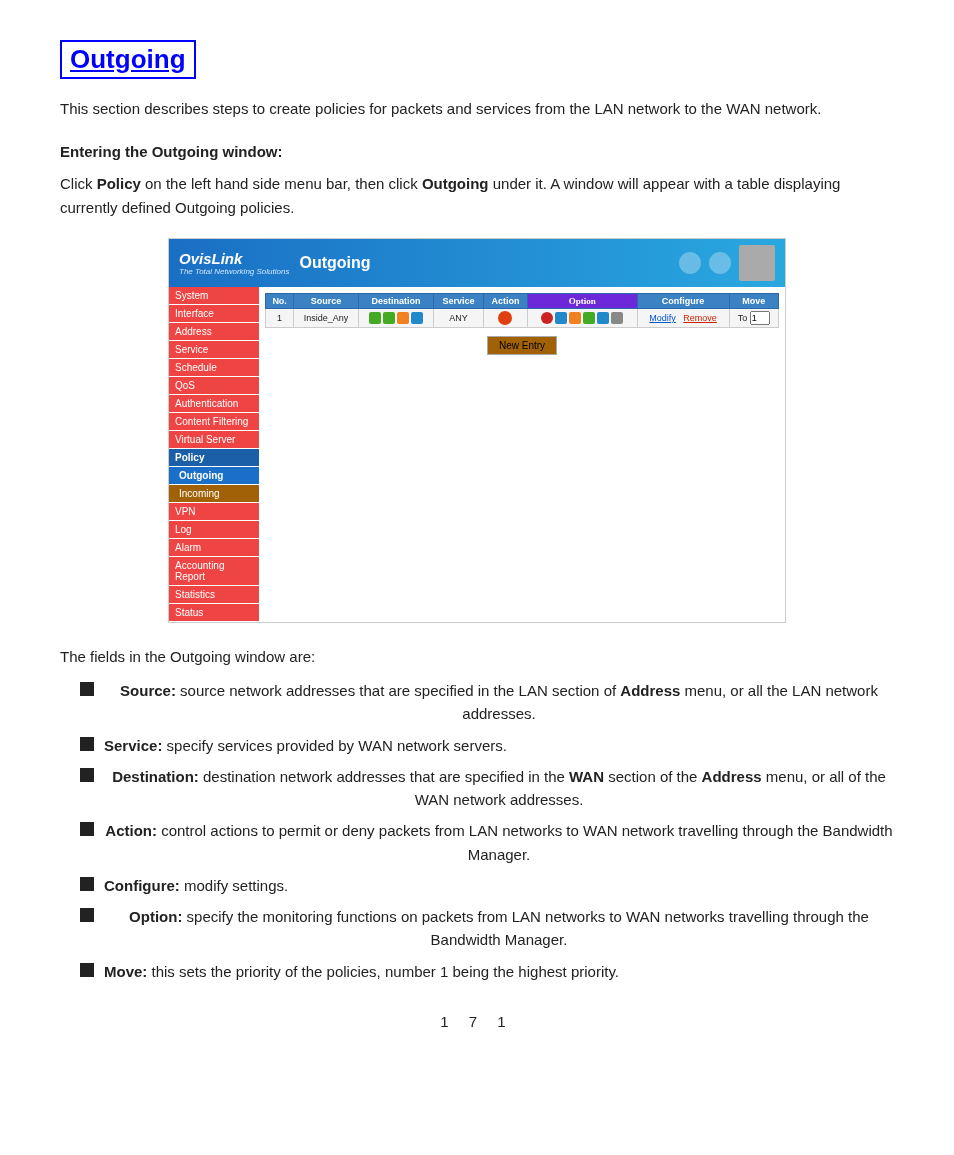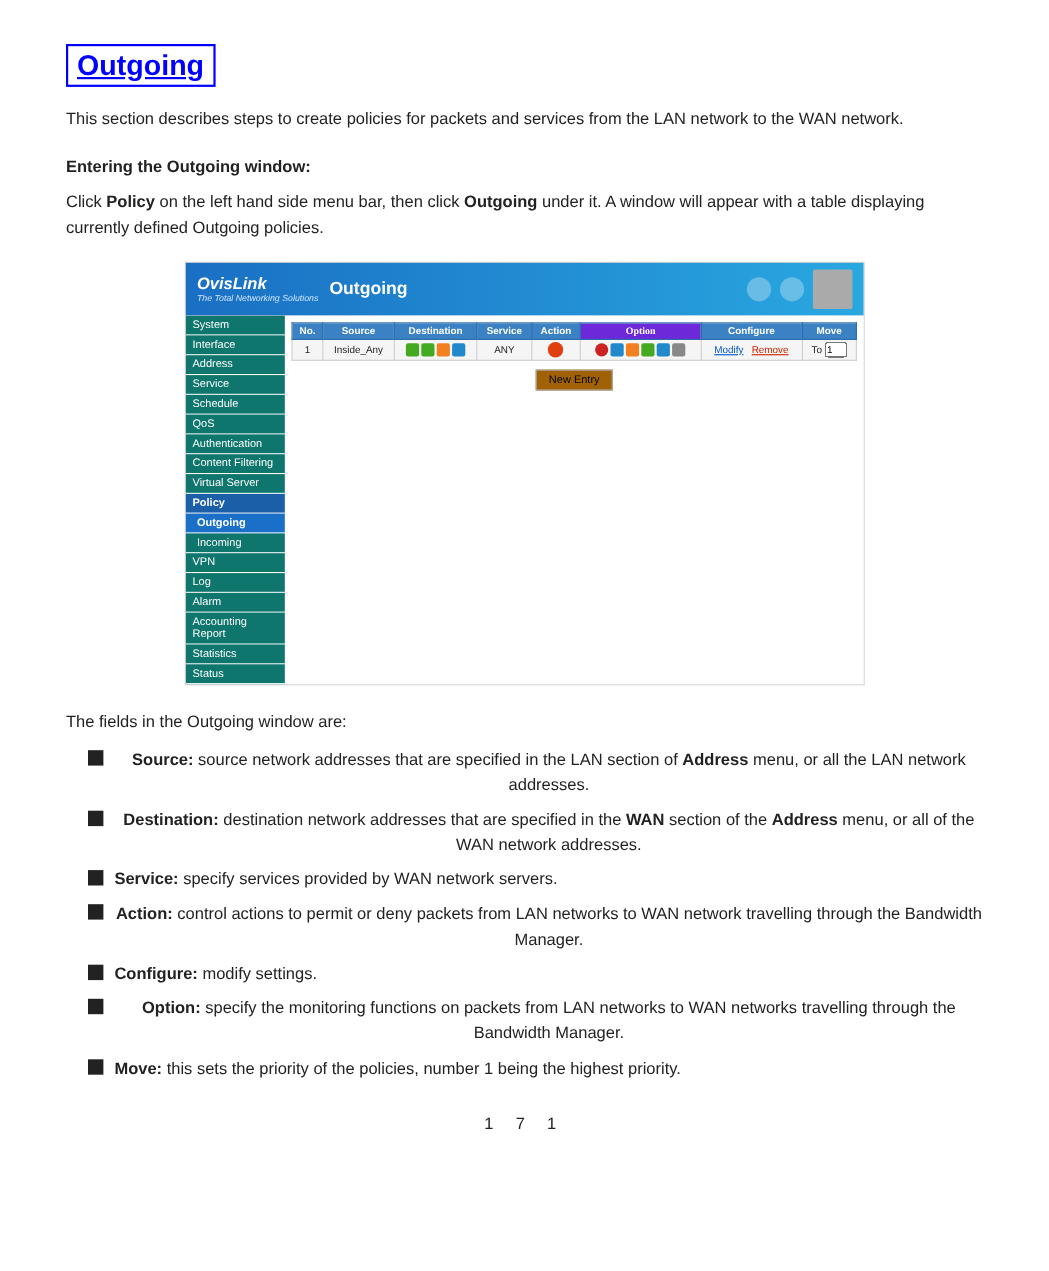--- a/index.html
+++ b/index.html
@@ -110,29 +110,29 @@
     .ss-sidebar {
       width: 90px;
       background: #e8e8e8;
       flex-shrink: 0;
     }
     .ss-sidebar-item {
       padding: 3px 6px;
       font-size: 10px;
       color: #fff;
       cursor: pointer;
-      background: #0f766e;
+      background: #ef4444;
       border-bottom: 1px solid #fff;
     }
     .ss-sidebar-item.section-label {
       background: #1a5fa8;
       font-weight: bold;
     }
     .ss-sidebar-item.sub-item {
-      background: #0f766e;
+      background: #a16207;
       padding-left: 10px;
     }
     .ss-sidebar-item.sub-active {
       background: #1a70c8;
       font-weight: bold;
       padding-left: 10px;
     }
     .ss-main {
       flex: 1;
       background: #fff;
@@ -361,26 +361,26 @@
   <p class="fields-intro">The fields in the Outgoing window are:</p>
   <ul class="bullet-list">
 
     <li>
       <span class="bullet-icon"></span>
       <span><b>Source:</b> source network addresses that are specified in the LAN section of <b>Address</b> menu, or all the LAN network addresses.</span>
     </li>
 
     <li>
       <span class="bullet-icon"></span>
+      <span><b>Service:</b> specify services provided by WAN network servers.</span>
+    </li>
+
+    <li>
+      <span class="bullet-icon"></span>
       <span><b>Destination:</b> destination network addresses that are specified in the <b>WAN</b> section of the <b>Address</b> menu, or all of the WAN network addresses.</span>
-    </li>
-
-    <li>
-      <span class="bullet-icon"></span>
-      <span><b>Service:</b> specify services provided by WAN network servers.</span>
     </li>
 
     <li>
       <span class="bullet-icon"></span>
       <span><b>Action:</b> control actions to permit or deny packets from LAN networks to WAN network travelling through the Bandwidth Manager.</span>
     </li>
 
     <li>
       <span class="bullet-icon"></span>
       <span><b> Configure:</b> modify settings.</span>

